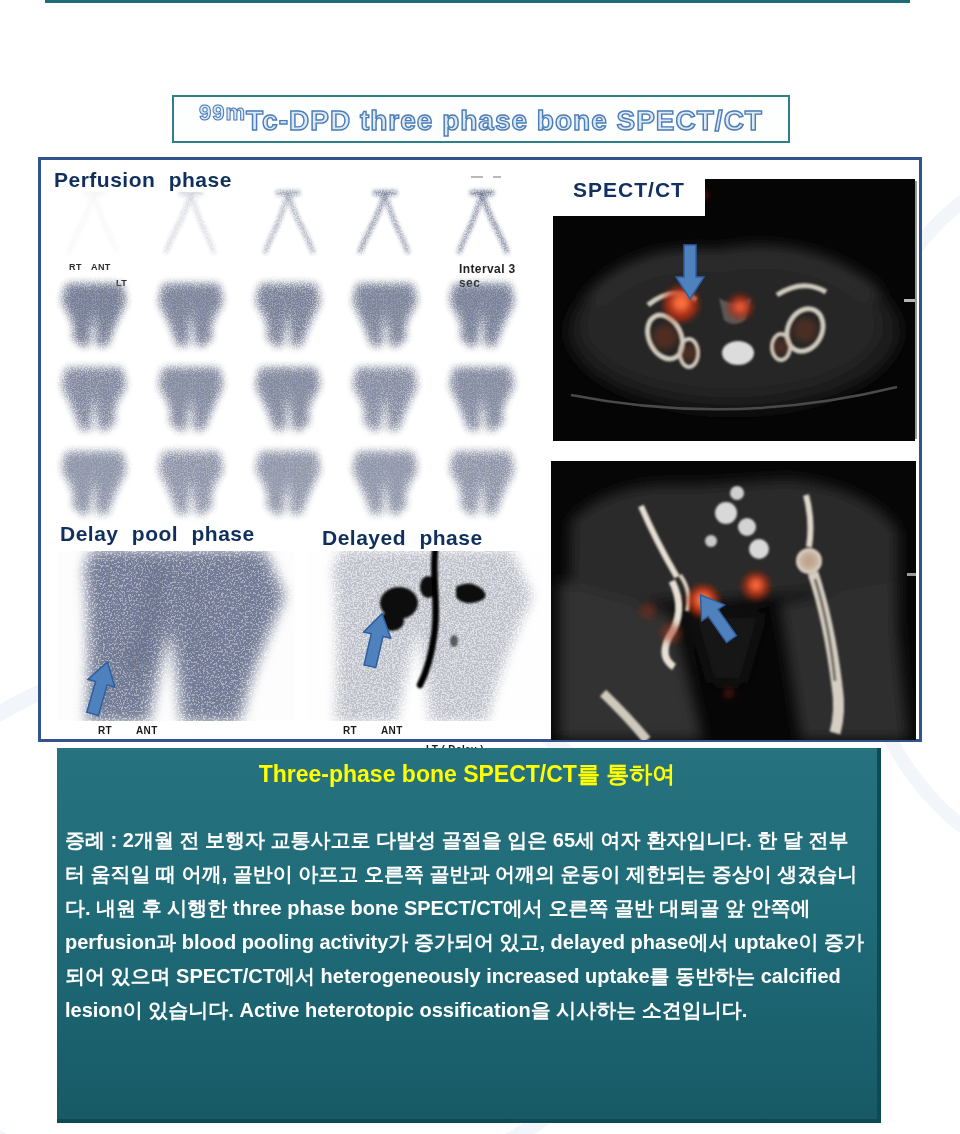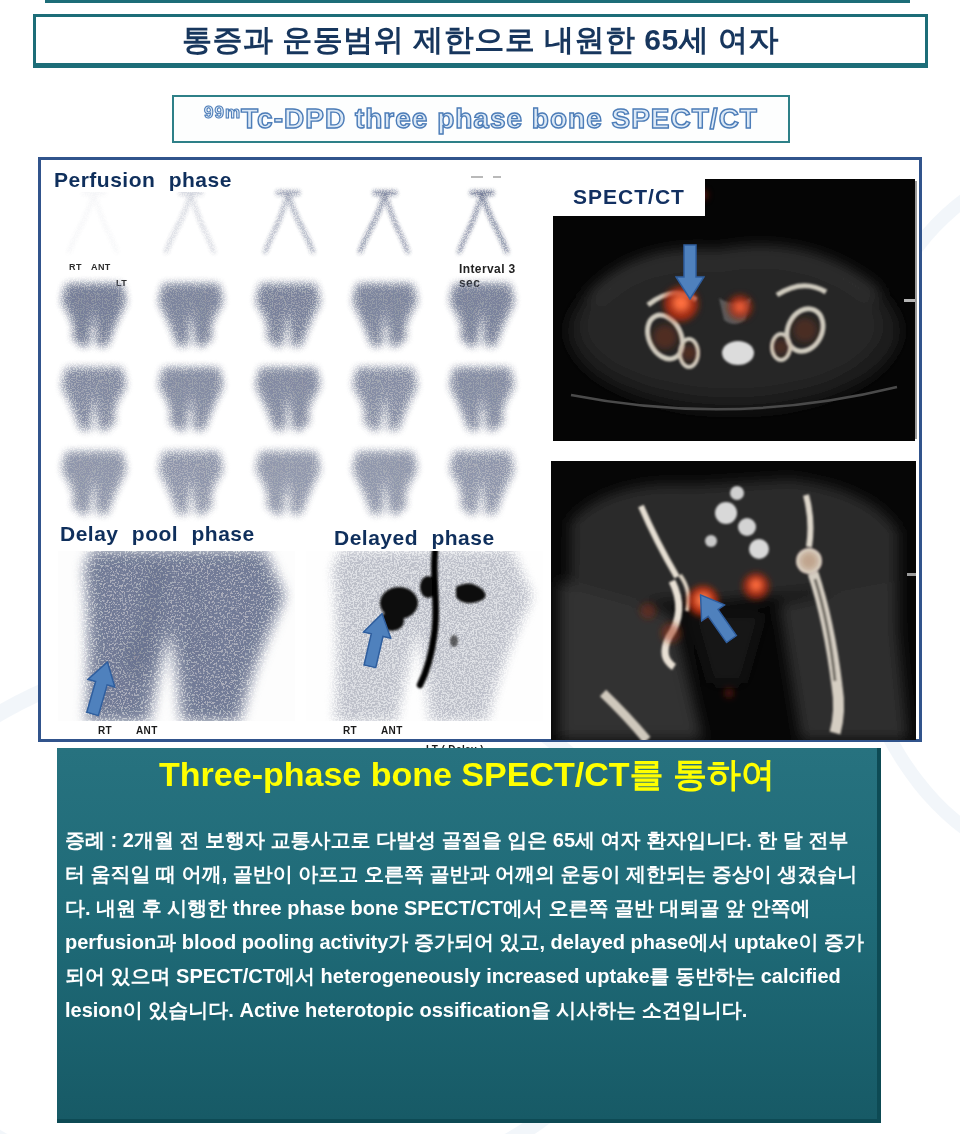--- a/index.html
+++ b/index.html
@@ -17,30 +17,30 @@
     background:#ffffff;border:3px solid #1d6d78;border-bottom-width:5px;z-index:2;
     display:flex;align-items:center;justify-content:center;}
   .header-title{font-size:30px;font-weight:bold;color:#17365d;letter-spacing:.5px;}
 
   
   .subheader-box{position:absolute;left:172px;top:95px;width:618px;height:48px;box-sizing:border-box;
     background:#fdfefe;border:2px solid #2e8088;z-index:2;
     display:flex;align-items:center;justify-content:center;}
   .subheader-text{font-size:28px;font-weight:bold;color:#dce9f6;letter-spacing:1px;
     -webkit-text-stroke:1.4px #4d7db8;text-shadow:0 0 1px #4d7db8;white-space:nowrap;}
-  .subheader-text sup{font-size:17px;-webkit-text-stroke:1px #4d7db8;}
+  .subheader-text sup{font-size:22px;-webkit-text-stroke:1px #4d7db8;}
 
   
   .panel{position:absolute;left:38px;top:157px;width:884px;height:585px;box-sizing:border-box;
     background:#ffffff;border:3px solid #31548c;z-index:2;}
   .phase-label{position:absolute;font-size:21px;font-weight:bold;color:#0f2f5c;
     letter-spacing:.5px;word-spacing:7px;z-index:4;background:#fff;padding:0 3px;}
   .perfusion-label{left:10px;top:8px;}
   .bloodpool-label{left:16px;top:362px;}
-  .delayed-label{left:278px;top:366px;margin-left:12px;}
+  .delayed-label{left:278px;top:366px;}
 
   .scan-artifact{position:absolute;left:430px;top:16px;width:34px;height:4px;z-index:3;}
   .scan-artifact i{position:absolute;top:0;height:2px;background:#b9b9b9;}
 
   .grid{position:absolute;left:14px;top:28px;width:476px;z-index:3;}
   .grow{display:flex;gap:19px;}
   .tile{width:78px;height:70px;overflow:visible;}
   .grow.deep .tile{height:76px;}
   .flip{transform:scaleX(-1);}
   .gcap{position:relative;height:16px;margin:2px 0 0 0;}
@@ -51,37 +51,37 @@
   .gcap .interval{position:absolute;left:404px;top:2px;font-size:12px;font-weight:bold;color:#222;}
   .r2{margin-top:0px;} .r3{margin-top:8px;} .r4{margin-top:8px;}
 
   .img-wrap{position:absolute;width:237px;height:170px;background:#fdfdfd;overflow:hidden;z-index:3;}
   .bp-img{left:17px;top:391px;}
   .dl-img{left:265px;top:391px;}
   .img-wrap svg.scene{position:absolute;left:0;top:0;overflow:visible;}
   .cap-abs{position:absolute;z-index:4;font-size:10px;font-weight:bold;color:#1a1a1a;letter-spacing:.4px;}
 
   .spect-label-box{position:absolute;left:512px;top:18px;width:152px;height:38px;background:#ffffff;
-    z-index:5;display:flex;align-items:center;justify-content:center;}
+    z-index:5;display:flex;justify-content:center;}
   .spect-label{font-size:21px;font-weight:bold;color:#123061;letter-spacing:1px;}
 
   .ct-img{position:absolute;background:#060606;z-index:3;overflow:hidden;}
   .axial{left:512px;top:19px;width:362px;height:262px;}
   .coronal{left:510px;top:301px;width:365px;height:279px;}
   .scrollline{position:absolute;left:874px;top:21px;width:2px;height:258px;background:#9a9a9a;z-index:6;}
   .tick1{position:absolute;left:863px;top:139px;width:11px;height:3px;background:#b5b5b5;z-index:6;}
   .tick2{position:absolute;left:866px;top:413px;width:9px;height:3px;background:#9a9a9a;z-index:6;}
 
   .arrow{position:absolute;width:30px;height:56px;z-index:7;}
 
   
   .summary{position:absolute;left:57px;top:748px;width:824px;height:375px;box-sizing:border-box;z-index:2;
     background:linear-gradient(180deg,#27727f 0%,#1f6b78 45%,#175a66 100%);
     border-right:4px solid #0d4a54;border-bottom:4px solid #0d4a54;}
-  .s-title{margin-top:8px;text-align:center;font-size:34px;line-height:37px;font-weight:bold;color:#ffff00;}
+  .s-title{margin-top:8px;text-align:center;font-size:23px;line-height:37px;font-weight:bold;color:#ffff00;}
   .s-body{margin:30px 10px 0 8px;font-size:20px;line-height:34px;font-weight:bold;color:#ffffff;text-align:left;}
 </style>
 </head>
 <body>
 
 <div class="slide">
 
   <svg width="0" height="0" style="position:absolute" aria-hidden="true">
     <defs>
       <filter id="scintiSharp" x="-20%" y="-20%" width="140%" height="140%">
@@ -184,23 +184,20 @@
       <g id="up-arrow-shape">
         <polygon points="0,-27 14,-5 6,-5 6,27 -6,27 -6,-5 -14,-5" fill="#4f81bd" stroke="#2f5e9e" stroke-width="1.5"></polygon>
       </g>
     </defs>
   </svg>
 
   <div class="wm wm1"></div>
   <div class="wm wm2"></div>
   <div class="topline"></div>
 
-  <div class="header-box">
-    <span class="header-title">통증과 운동범위 제한으로 내원한 65세 여자</span>
-  </div>
 
   <div class="subheader-box">
     <span class="subheader-text"><sup>99m</sup><span>Tc-DPD three phase bone SPECT/CT</span></span>
   </div>
 
   <div class="panel">
 
     <div class="phase-label perfusion-label">Perfusion phase</div>
     <div class="scan-artifact">
       <i style="left:0;width:12px;"></i>

